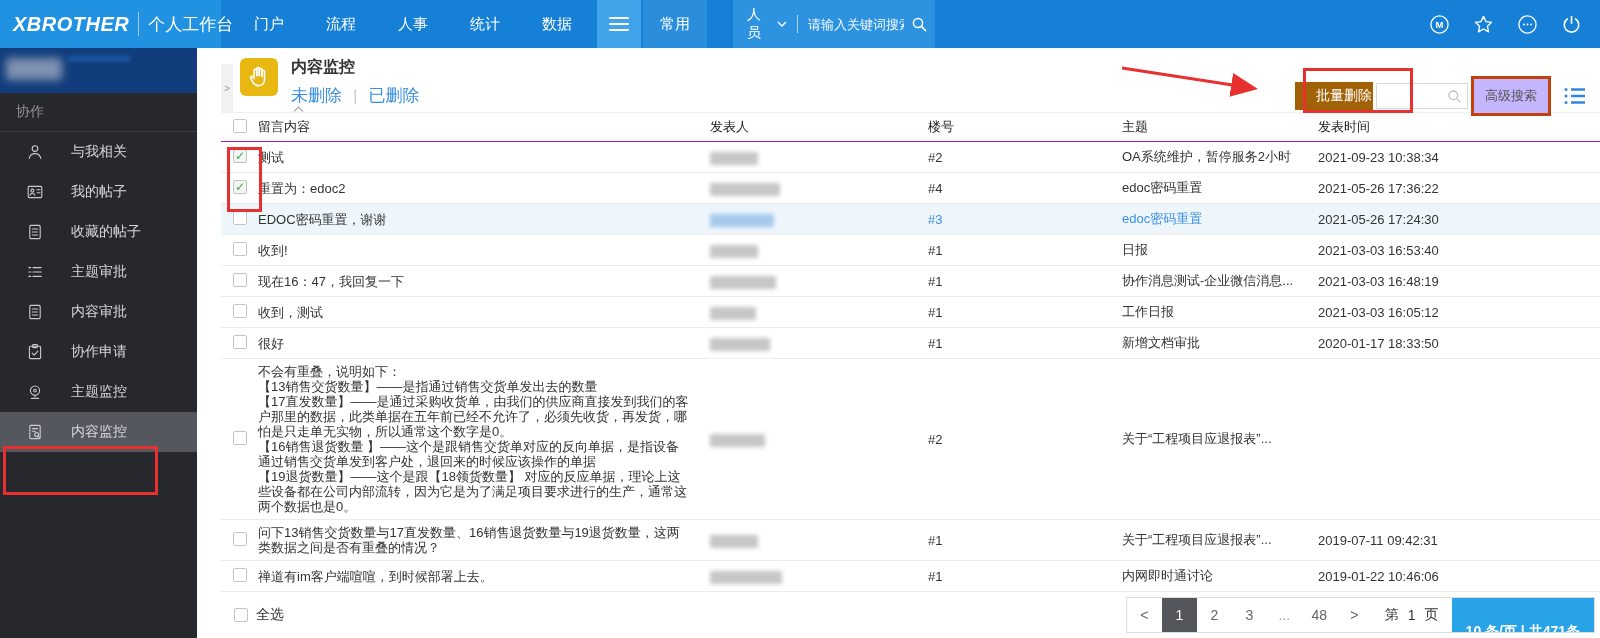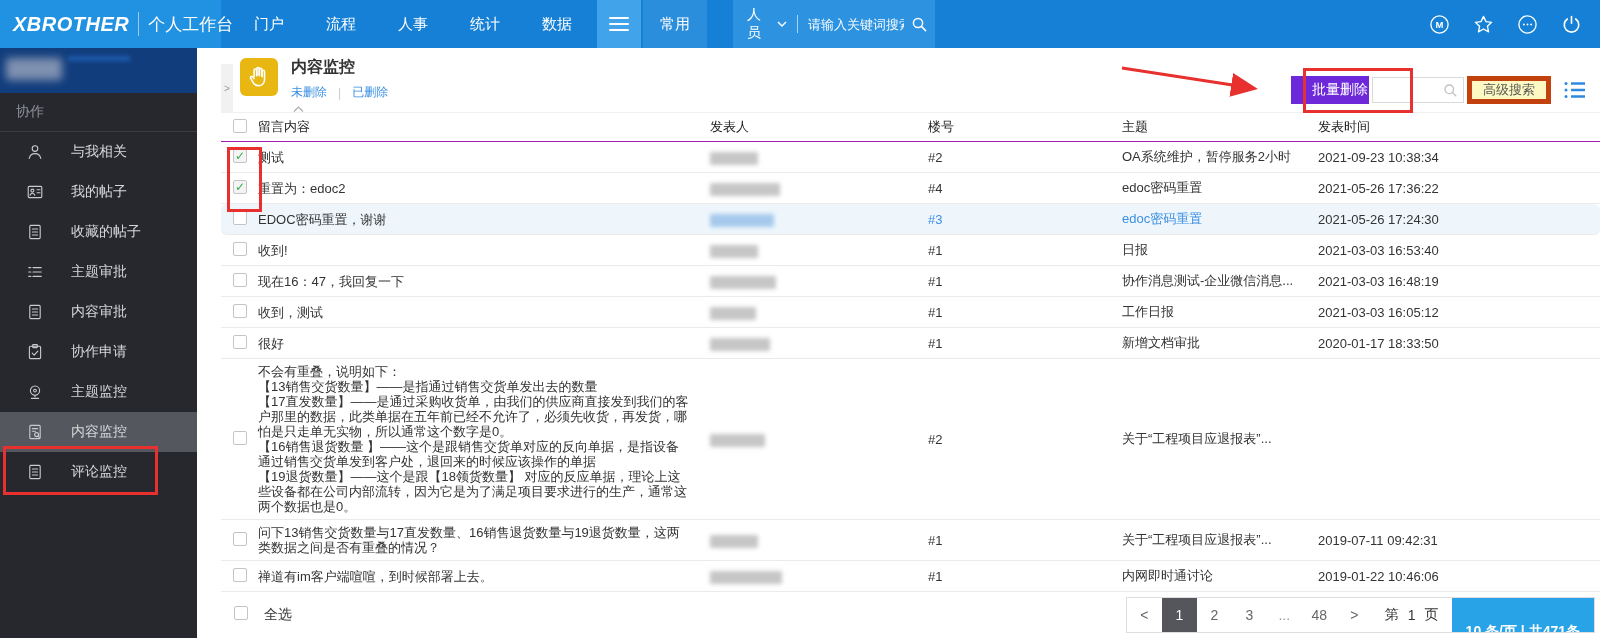--- a/index.html
+++ b/index.html
@@ -38,48 +38,48 @@
   .sb-item.active { background:#54575d; }
   .sb-icon { width:18px; height:18px; color:#c9cacd; flex:0 0 18px; display:flex; }
   .sb-icon svg { width:100%; height:100%; }
   
   .main { position:absolute; top:48px; left:221px; right:0; bottom:0; background:#fff; padding-top:64px; }
   .collapse-tab { position:absolute; left:0; top:16px; width:12px; height:48px; background:#f1f1f1; color:#9a9a9a; font-size:10px; display:flex; align-items:center; justify-content:center; cursor:pointer; }
   .content-header { position:absolute; left:0; top:0; right:0; height:64px; }
   .page-icon { position:absolute; left:19px; top:10px; width:38px; height:38px; background:#e9b712; border-radius:6px; display:flex; align-items:center; justify-content:center; }
   .page-icon svg { width:26px; height:26px; }
   .page-title { position:absolute; left:70px; top:9px; font-size:16px; font-weight:bold; color:#333; }
-  .tabs { position:absolute; left:70px; top:36px; font-size:12px; display:flex; gap:11px; align-items:center; }
+  .tabs { position:absolute; left:70px; top:36px; font-size:17px; display:flex; gap:11px; align-items:center; }
   .tab { color:#3a8fe2; cursor:pointer; }
   .tab-sep { color:#ccc; }
   .panel-caret { position:absolute; left:72px; top:58px; color:#aaa; display:flex; }
   .toolbar-right { position:absolute; right:14px; top:28px; display:flex; align-items:center; }
-  .btn-batch { width:78px; height:28px; background:#6d28d9; color:#fff; border:none; font-size:14px; font-family:inherit; cursor:pointer;padding-left:20px; }
+  .btn-batch { width:78px; height:28px; background:#a16207; color:#fff; border:none; font-size:14px; font-family:inherit; cursor:pointer;padding-left:20px; }
   .mini-search { width:92px; height:26px; border:1px solid #d9d9d9; margin-left:3px; display:flex; align-items:center; background:#fff; }
   .mini-search input { border:none; outline:none; flex:1; width:58px; height:100%; font-family:inherit; }
   .mini-search .mag { width:26px; display:flex; align-items:center; justify-content:center; color:#bbb; cursor:pointer; }
-  .btn-adv { height:28px; border:5px solid #c2410c; background:#fef9c3; color:#555; font-size:13px; padding:0 11px; margin-left:3px; font-family:inherit; cursor:pointer; }
+  .btn-adv { height:40px; border:3px solid #c2410c; background:#c4b5fd; color:#555; font-size:13px; padding:0 11px; margin-left:3px; font-family:inherit; cursor:pointer; }
   .list-toggle { margin-left:13px; width:22px; height:18px; color:#2e8ae0; cursor:pointer; display:flex; }
   
   .grid-cols { display:grid; grid-template-columns:37px 452px 218px 194px 196px 1fr; }
   .thead { height:30px; align-items:center; border-bottom:1px solid #a21caf; border-top:1px solid #f0f0f0; font-size:13px; color:#222; }
   .th { white-space:nowrap; }
   .c-check { padding-left:12px; }
   .cb { width:14px; height:14px; border:1px solid #c4c4c4; border-radius:2px; background:#fff; display:inline-block; position:relative; cursor:pointer; }
   .cb.checked { background:#f4f4f4; }
   .cb.checked::after { content:"\2713"; position:absolute; color:#2fae4a; font-size:12px; font-weight:bold; left:1px; top:-1px; }
   .trow { min-height:31px; align-items:center; border-bottom:1px solid #ebebeb; font-size:13px; color:#333; cursor:pointer; }
-  .trow.hl { background:#eef6fc;border-radius:6px; }
+  .trow.hl { background:#eef6fc; }
   .c-content { padding:5px 18px 5px 0; white-space:pre-line; line-height:15px; }
   .blue { color:#3a8fe2; }
   .blurname { display:inline-block; height:13px; background:#c6c6c6; filter:blur(2px); border-radius:1px; vertical-align:middle; }
   .blurname.bluetint { background:#a5c9ec; }
   
   .footer { display:flex; justify-content:space-between; align-items:center; margin-top:5px; padding:0 5px 0 13px; }
-  .select-all { display:flex; gap:16px; font-size:14px; color:#333; cursor:pointer; }
+  .select-all { display:flex; align-items:center; gap:8px; font-size:14px; color:#333; cursor:pointer; }
   .pagination { height:36px; border:1px solid #ddd; display:flex; align-items:center; overflow:hidden; }
   .pg-nav, .pg-item { min-width:35px; text-align:center; font-size:14px; color:#666; cursor:pointer; line-height:34px; }
   .pg-item.active { background:#54565c; color:#fff; }
   .pg-item.dots { cursor:default; color:#999; }
   .pg-jump { display:flex; gap:9px; padding:0 13px; font-size:14px; color:#333; align-items:center; }
   .pg-summary { background:#29a3e8; color:#fff; height:36px; line-height:36px; padding:16px 14px; font-size:14px; font-weight:bold; white-space:nowrap; }
   
   .anno-box { position:absolute; border:3px solid #e8302e; z-index:60; pointer-events:none; }
   #anno-sidebar  { left:3px;    top:446px; width:155px; height:49px; }
   #anno-checkbox { left:227px;  top:147px; width:35px;  height:65px; }
@@ -230,29 +230,20 @@
       <div class="sb-item active">
         <span class="sb-icon">
           <svg viewBox="0 0 18 18" fill="none" stroke="currentColor" stroke-width="1.1" stroke-linecap="round">
             <rect x="3.8" y="2.4" width="10.4" height="13.2" rx="1"></rect>
             <path d="M6.4 5.6h5.2M6.4 8.2h3"></path>
             <circle cx="10.6" cy="11.6" r="2"></circle>
             <path d="M12 13.2l1.4 1.4"></path>
           </svg>
         </span>
         <span class="sb-label">内容监控</span>
-      </div>
-      <div class="sb-item">
-        <span class="sb-icon">
-          <svg viewBox="0 0 18 18" fill="none" stroke="currentColor" stroke-width="1.1" stroke-linecap="round">
-            <rect x="3.8" y="2.4" width="10.4" height="13.2" rx="1"></rect>
-            <path d="M6.4 6h5.2M6.4 9h5.2M6.4 12h5.2"></path>
-          </svg>
-        </span>
-        <span class="sb-label">评论监控</span>
       </div>
     </div>
 </aside>
 
 <main class="main">
   <div class="collapse-tab">&gt;</div>
 
   <div class="content-header">
     <div class="page-icon">
       <span style="display:flex">

